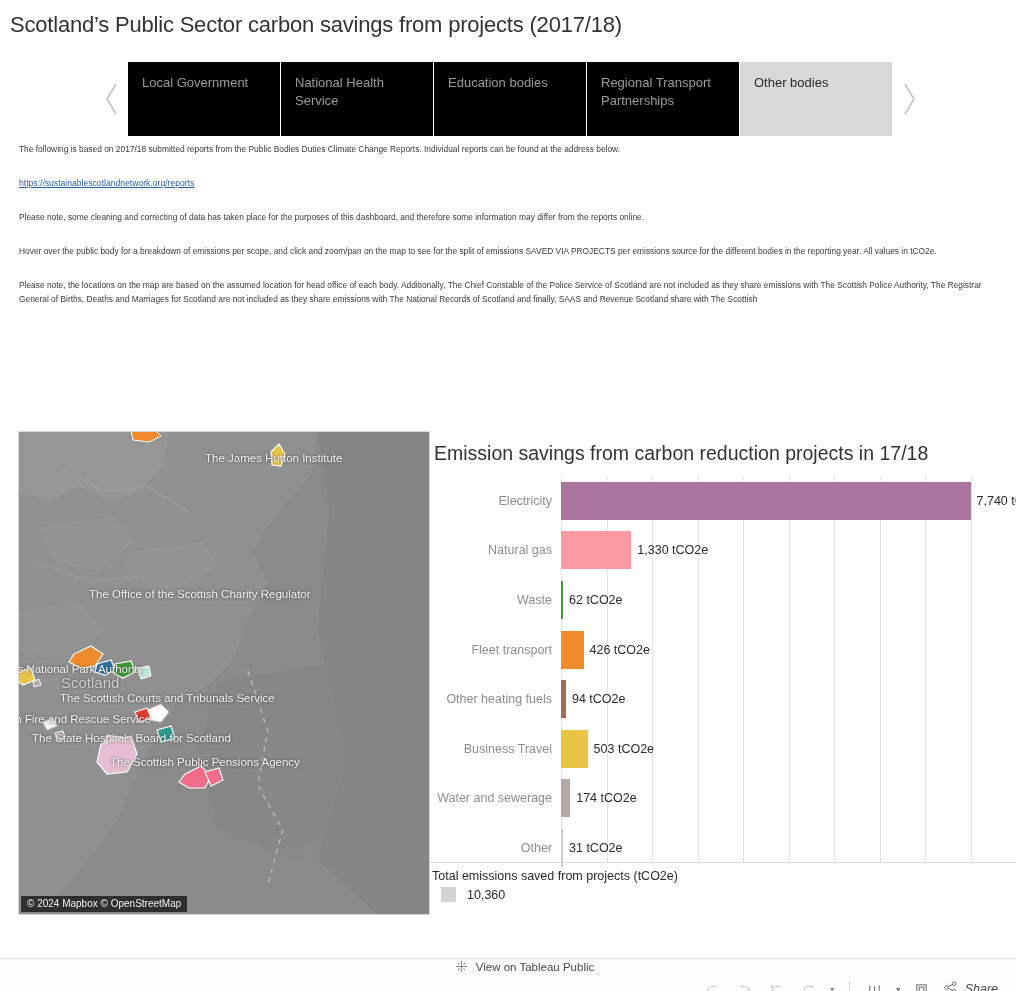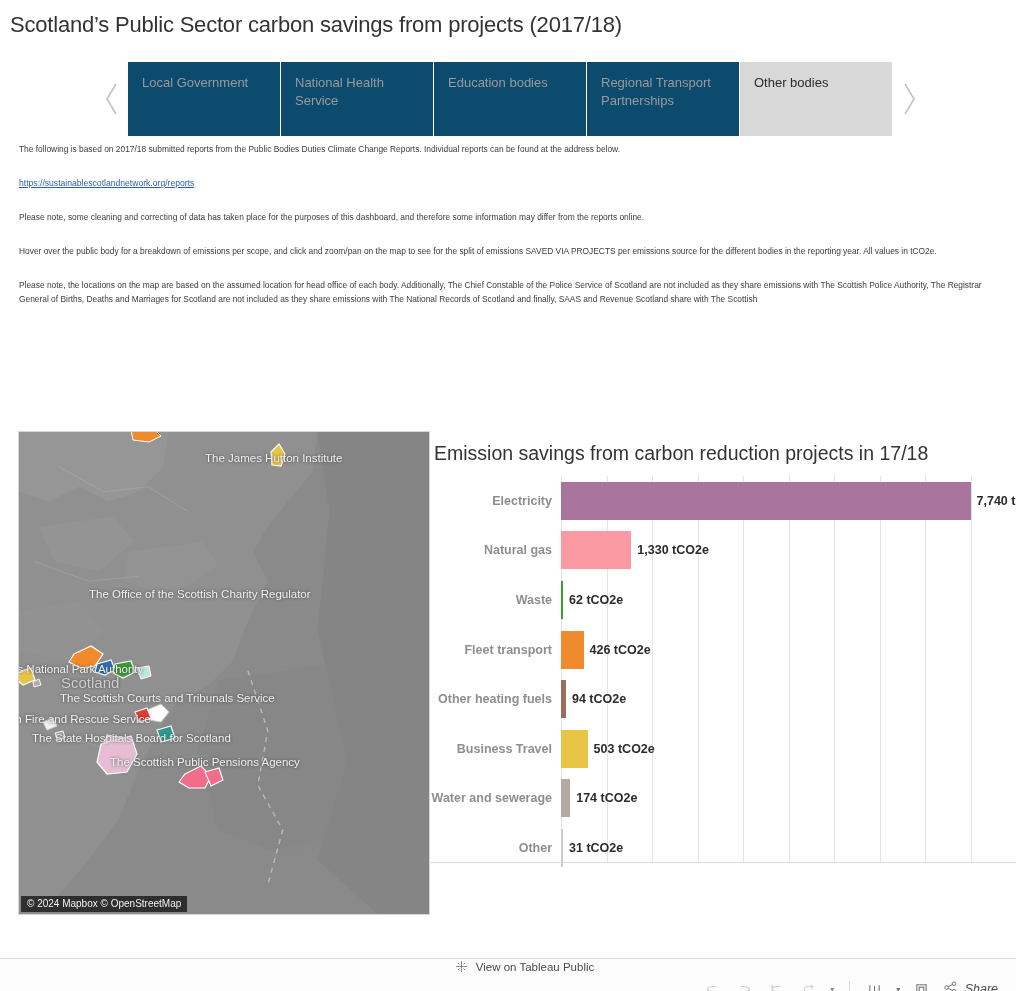--- a/index.html
+++ b/index.html
@@ -43,21 +43,21 @@
   .tab-arrow {
     width: 32px;
     display: flex;
     align-items: center;
     justify-content: center;
     color: #bfbfbf;
     flex: 0 0 auto;
   }
   .tab {
     width: 152px;
-    background: #0c4a6e;
+    background: #000000;
     color: #9a9a9a;
     font-size: 13px;
     padding: 12px 14px 0 14px;
     line-height: 18px;
     margin-right: 1px;
     flex: 0 0 auto;
   }
   .tab.active {
     background: #d8d8d8;
     color: #2b2b2b;
@@ -130,21 +130,20 @@
   #chart-title {
     font-size: 19.5px;
     color: #333333;
     padding: 11px 0 0 4px;
     white-space: nowrap;
   }
   #plot-area {
     position: relative;
     margin-top: 11px;
     height: 387px;
-    font-weight: bold;
   }
   #gridlines { position: absolute; inset: 0; pointer-events: none; }
   .gridline {
     position: absolute;
     top: 0; bottom: 1px;
     width: 1px;
     background: #e4e4e4;
   }
   #axis-baseline {
     position: absolute;
@@ -448,20 +447,27 @@
 
       <div class="bar-row">
         <div class="bar-label">Other</div>
         <div class="bar-track">
           <div class="bar" style="width: 0px; background: rgb(204, 204, 204);"></div>
           <div class="bar-value">31 tCO2e</div>
         </div>
       </div>
     </div>
 
+    <div id="legend">
+      <div id="legend-title">Total emissions saved from projects (tCO2e)</div>
+      <div id="legend-entry">
+        <div id="legend-swatch" style="background: rgb(212, 212, 212);"></div>
+        <div id="legend-value">10,360</div>
+      </div>
+    </div>
   </div>
 </div>
 
 <div id="toolbar">
   <div id="toolbar-left">
     <span id="tableau-logo">
       <svg viewBox="0 0 16 16" width="15" height="15" aria-hidden="true">
         <g stroke="#6b6b6b" stroke-width="0.9" fill="none">
           <path d="M8 2.2v3.2M8 10.6v3.2M2.2 8h3.2M10.6 8h3.2"></path>
           <path d="M4.2 4.2l1.7 1.7M10.1 10.1l1.7 1.7M11.8 4.2l-1.7 1.7M5.9 10.1l-1.7 1.7"></path>

